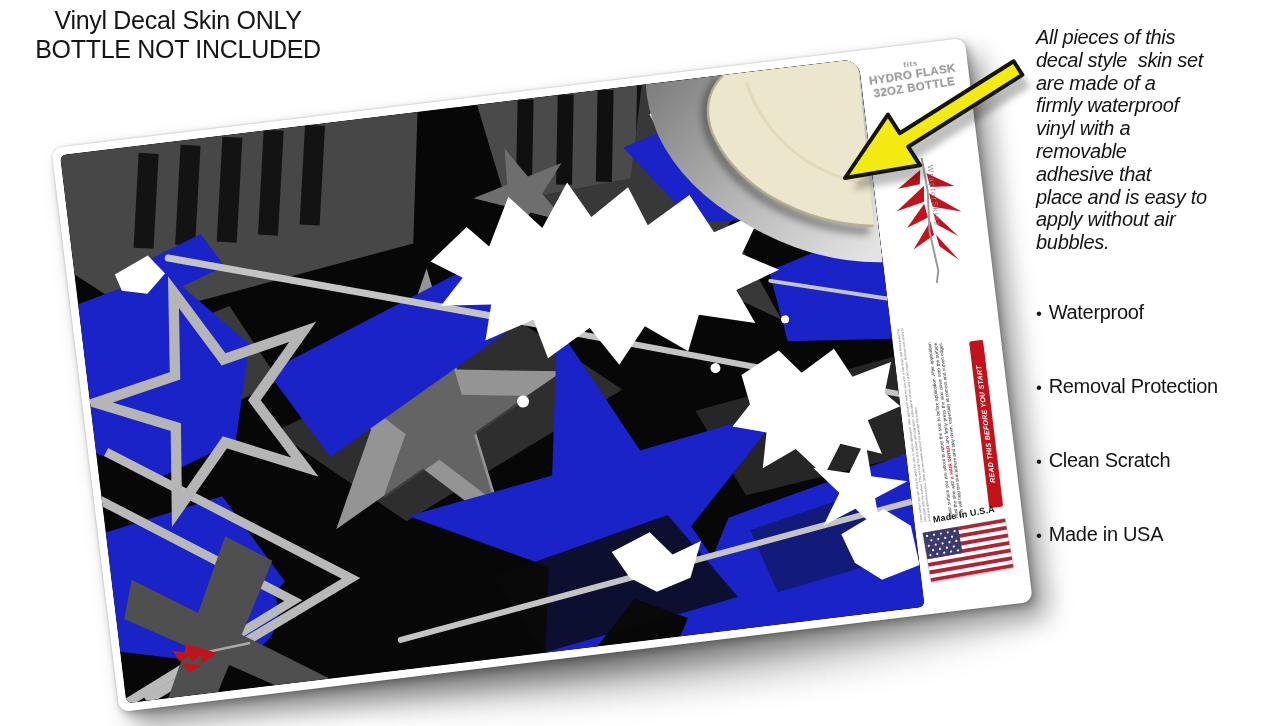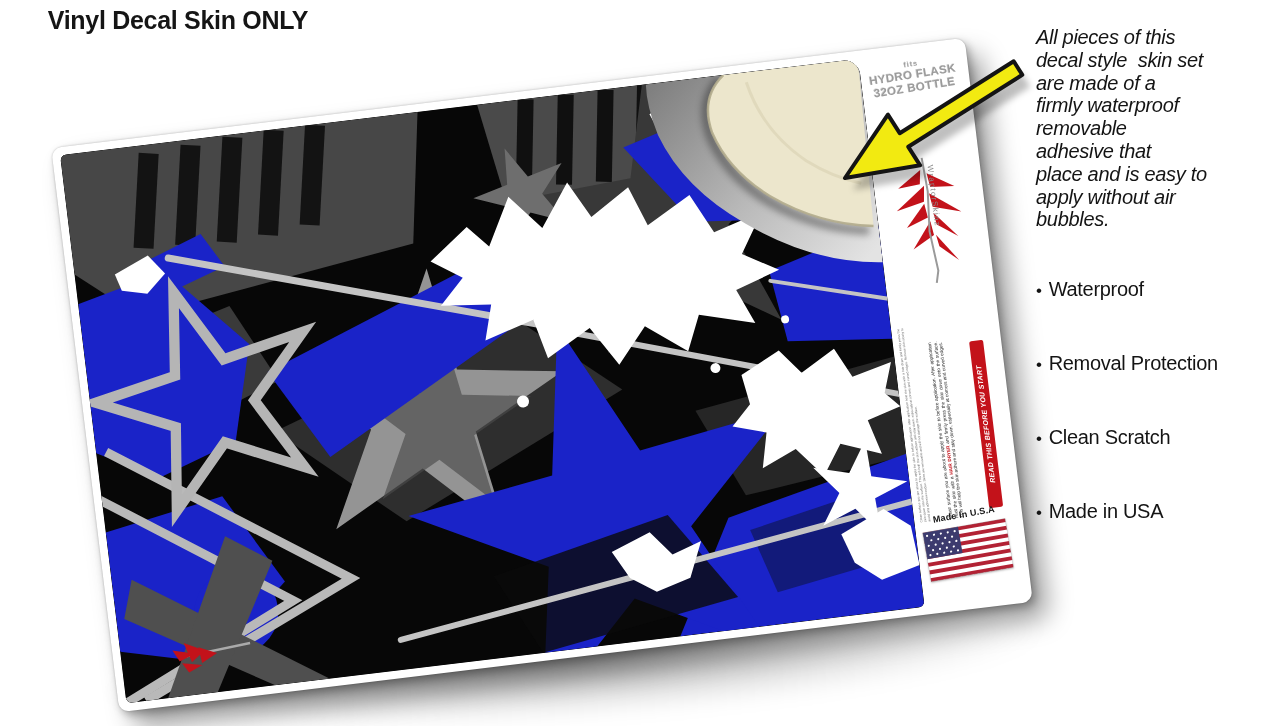--- a/index.html
+++ b/index.html
@@ -7,21 +7,21 @@
               font-family:"Liberation Sans", sans-serif; }
   .stage { position:relative; width:1280px; height:726px; background:#fff; }
 
   
   .floor-shadow { position:absolute; left:110px; top:625px; width:930px; height:90px;
     background:radial-gradient(ellipse at 50% 40%, rgba(0,0,0,.32), rgba(0,0,0,0) 72%);
     filter:blur(10px); transform:rotate(-4deg); z-index:0; }
 
   
   .note { position:absolute; left:28px; top:6px; width:300px; text-align:center;
-    font-size:25px; line-height:29px; font-weight:bold; color:#151515; z-index:2;
+    font-size:25px; line-height:29px; font-weight:normal; color:#151515; z-index:2;
     text-shadow:0 0 6px rgba(255,255,255,.9); letter-spacing:-0.3px; }
 
   
   .info { position:absolute; left:1036px; top:26px; width:228px; z-index:2; color:#141414; }
   .info-line { font-size:20px; line-height:22.8px; white-space:pre; letter-spacing:-0.3px;font-style:italic; }
   .bullets { margin-top:36px; }
   .bullet-row { font-size:20px; line-height:29px; letter-spacing:-0.3px;margin-top:44px; }
   .bullet-dot { font-size:17px; margin-right:7px; }
 
   
@@ -61,28 +61,30 @@
 </style>
 </head>
 <body>
 
 <div class="stage">
 
   <div class="floor-shadow"></div>
 
   <div class="note">
     <div>Vinyl Decal Skin ONLY</div>
+    <div>BOTTLE NOT INCLUDED</div>
   </div>
 
   <div class="info">
     <div>
       <div class="info-line">All pieces of this</div>
       <div class="info-line">decal style  skin set</div>
       <div class="info-line">are made of a</div>
       <div class="info-line">firmly waterproof</div>
+      <div class="info-line">vinyl with a</div>
       <div class="info-line">removable</div>
       <div class="info-line">adhesive that</div>
       <div class="info-line">place and is easy to</div>
       <div class="info-line">apply without air</div>
       <div class="info-line">bubbles.</div>
     </div>
     <div class="bullets">
       <div class="bullet-row"><span class="bullet-dot">•</span><span>Waterproof</span></div>
       <div class="bullet-row"><span class="bullet-dot">•</span><span>Removal Protection</span></div>
       <div class="bullet-row"><span class="bullet-dot">•</span><span>Clean Scratch</span></div>

